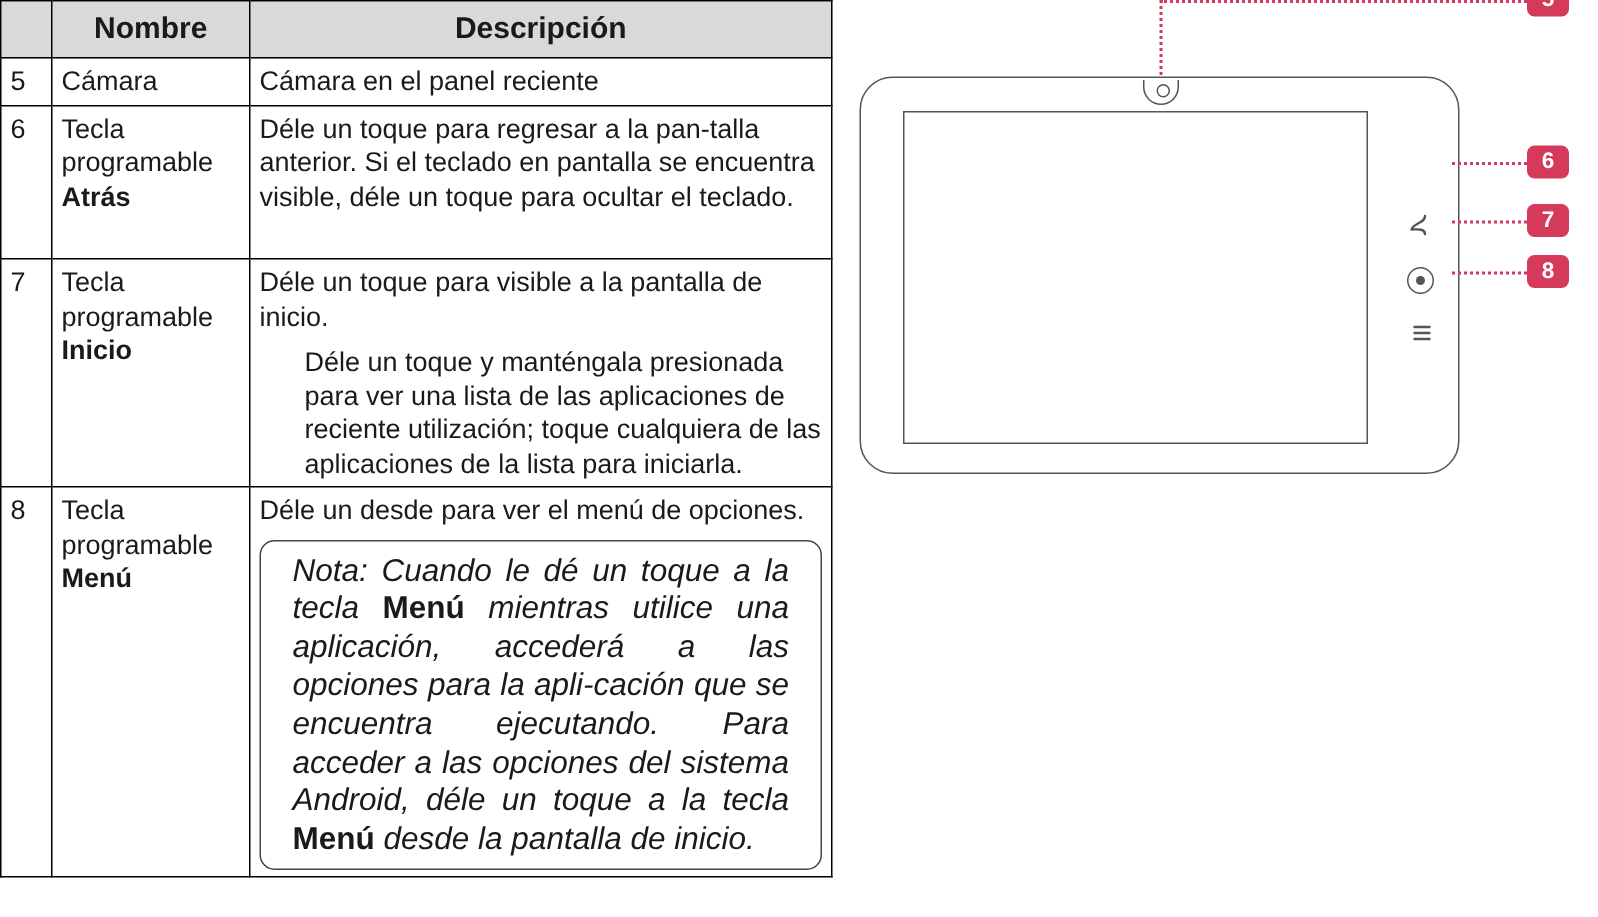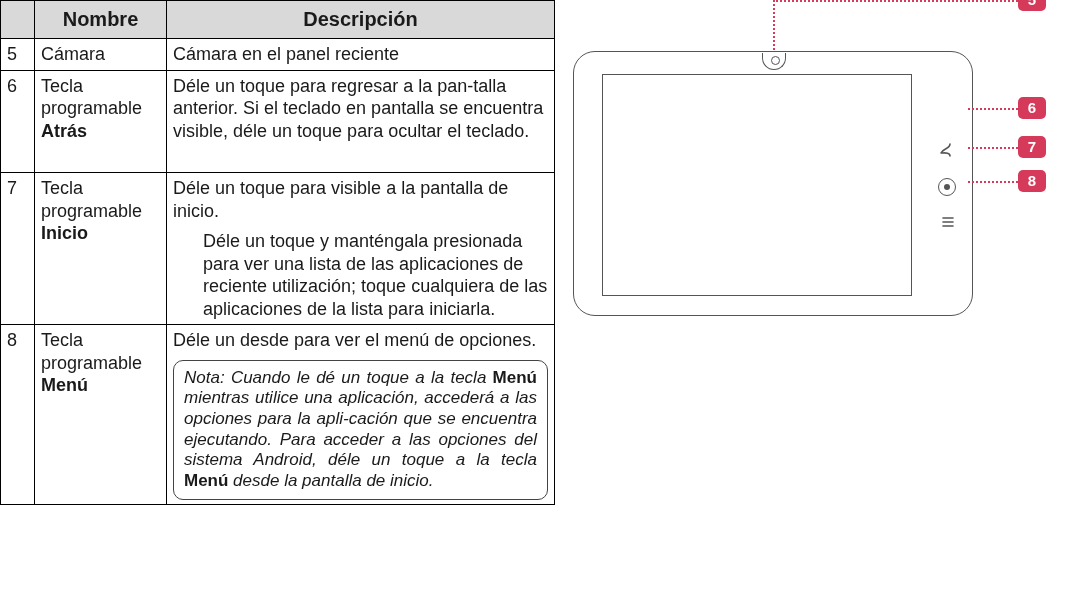--- a/index.html
+++ b/index.html
@@ -41,23 +41,23 @@
     .kcol-name { width: 132px; }
     .kcol-desc { }
     .name-strong { font-weight: 700; }
     .desc p + p { margin-top: 8px; margin-left: 30px; }
     .desc .text-strong { font-weight: 700; font-style: normal; }
 
     .note-box {
       margin-top: 8px;
       border: 1.2px solid #444;
       border-radius: 10px;
-      padding: 7px 10px;
+      padding: 7px 21px;
       font-style: italic;
-      font-size: 17px;
+      font-size: 21px;
       line-height: 1.22;
       text-align: justify;
     }
     .note-box .text-strong { font-style: normal; font-weight: 700; }
 
     .right-col {
       position: relative;
       width: 440px;
       padding-top: 40px;
       padding-left: 0;

